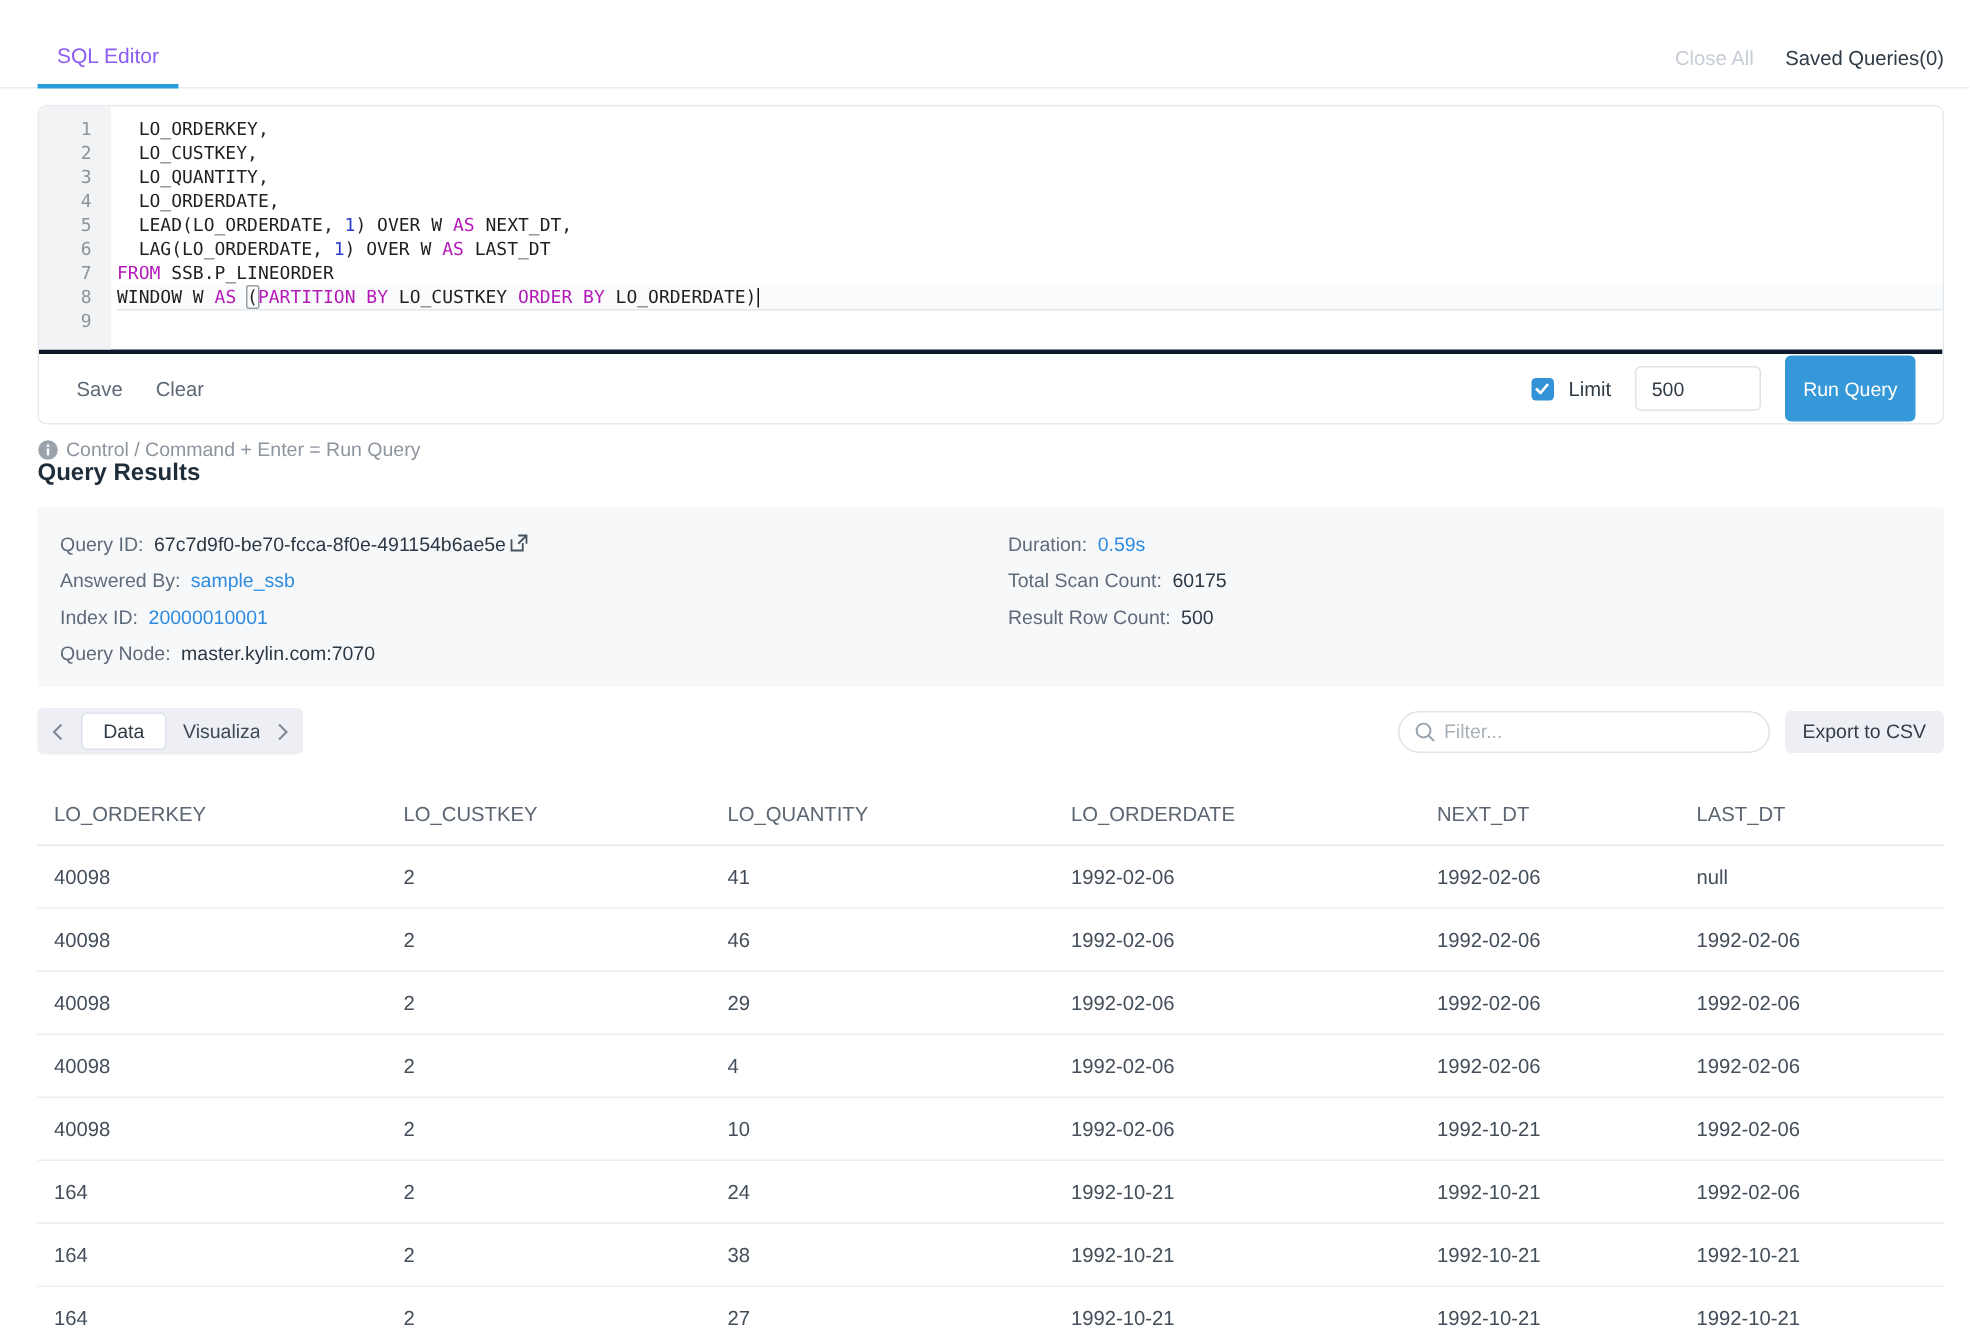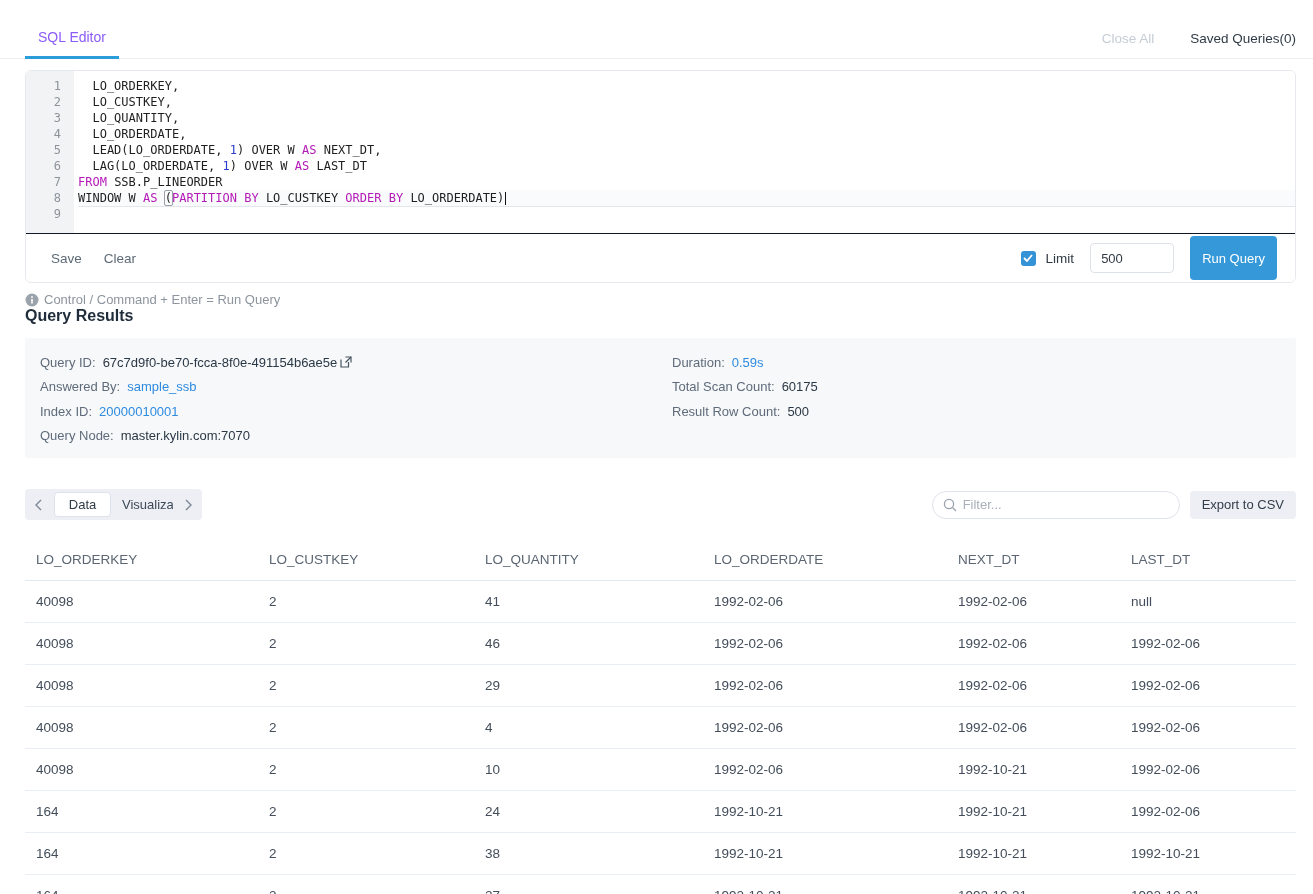--- a/index.html
+++ b/index.html
@@ -4,21 +4,21 @@
 <style>
   * { margin:0; padding:0; box-sizing:border-box; }
   html,body { width:1313px; height:894px; overflow:hidden; background:#fff;
     font-family:"Liberation Sans", sans-serif; color:#2f3b47; }
 
   
   .tabbar { display:flex; align-items:flex-end; justify-content:space-between;
     padding:22px 17px 0 25px; border-bottom:1px solid #ebedef; height:59px; }
   .sql-tab { font-size:14px; color:#8b5cf6; padding:0 13px 13px 13px; position:relative; cursor:pointer; }
   .sql-tab .underline { position:absolute; left:0; right:0; bottom:-1px; height:3px; background:#2d9cdb; }
-  .tabbar-right { display:flex; align-items:center; gap:36px; padding-bottom:12px; font-size:13.5px; }
+  .tabbar-right { display:flex; align-items:center; gap:21px; padding-bottom:12px; font-size:13.5px; }
   .close-all { color:#c6cdd5; cursor:default; }
   .saved-queries { color:#2f3b47; cursor:pointer; }
 
   .page { padding:0 17px 0 25px; }
 
   
   .editor-panel { margin-top:11px; border:1px solid #e5e9ed; border-radius:6px; overflow:hidden; }
   .editor-body { display:flex; height:162px; background:#fff; }
   .gutter { width:48px; background:#f2f3f5; padding:7px 13px 0 0; text-align:right;
     font-family:"DejaVu Sans Mono", monospace; font-size:12px; color:#8d939b; flex:none; }
@@ -27,21 +27,21 @@
     font-size:12px; color:#1f1f1f; overflow:hidden; }
   .cl { height:16px; line-height:16px; white-space:pre; padding-left:0; }
   .cl.active { background:#fafbfc; box-shadow:0 1px 0 #e3e7ea; }
   .seg-kw { color:#b41ab8; }
   .seg-n { color:#2a3bd0; }
   .seg-t { color:#1f1f1f; }
   .seg-br { color:#1f1f1f; border:1px solid #9aa0a6; border-radius:2px; margin:0 -1px; }
   .cursor { display:inline-block; width:0; height:13px; border-left:1.5px solid #111;
     vertical-align:middle; margin-left:1px; }
 
-  .editor-footer { border-top:1px solid #0f172a; height:49px; display:flex;
+  .editor-footer { border-top:3px solid #0f172a; height:49px; display:flex;
     align-items:center; justify-content:space-between; padding:0 18px 0 25px; background:#fff; }
   .footer-left { display:flex; gap:22px; font-size:13.5px; color:#5d6a76; }
   .footer-left span { cursor:pointer; }
   .footer-right { display:flex; align-items:center; gap:10px; }
   .checkbox { width:15px; height:15px; border-radius:3px; background:#3493d6; display:inline-flex;
     align-items:center; justify-content:center; cursor:pointer; }
   .limit-label { font-size:13.5px; color:#303b46; margin-right:6px; }
   .limit-input { width:84px; height:30px; border:1px solid #dde2e8; border-radius:4px;
     padding:0 10px; font-size:13px; color:#303b46; outline:none; }
   .run-btn { height:44px; padding:0 12px; background:#3598d8; color:#fff; border:none;
@@ -56,21 +56,21 @@
     display:flex; font-size:13px; }
   .info-col-left { width:632px; flex:none; }
   .info-col-right { flex:1; }
   .info-row { height:24.5px; display:flex; align-items:center; }
   .info-label { color:#5f6b7a; margin-right:7px; }
   .info-value { color:#2b3845; }
   .info-link { color:#2e8be0; cursor:pointer; }
   .ext-icon { margin-left:3px; display:inline-flex; cursor:pointer; }
 
   
-  .controls-row { margin-top:31px; display:flex; align-items:center; justify-content:space-between; }
+  .controls-row { margin-top:14px; display:flex; align-items:center; justify-content:space-between; }
   .view-tabs { background:#edeff5; border-radius:4px; height:31px; display:flex;
     align-items:center; padding:0 9px; gap:11px; }
   .chev { display:inline-flex; cursor:pointer; }
   .tab-data { background:#fff; border:1px solid #dde2ec; border-radius:4px; height:25px;
     min-width:57px; display:flex; align-items:center; justify-content:center;
     font-size:13px; color:#303b46; cursor:pointer; }
   .tab-viz { font-size:13px; color:#3d4956; width:51px; overflow:hidden; white-space:nowrap; cursor:pointer; }
   .controls-right { display:flex; align-items:flex-end; gap:10px; }
   .filter-box { width:248px; height:28px; border:1px solid #dfe3ea; border-radius:14px;
     display:flex; align-items:center; padding:0 10px; gap:6px; background:#fff; }

